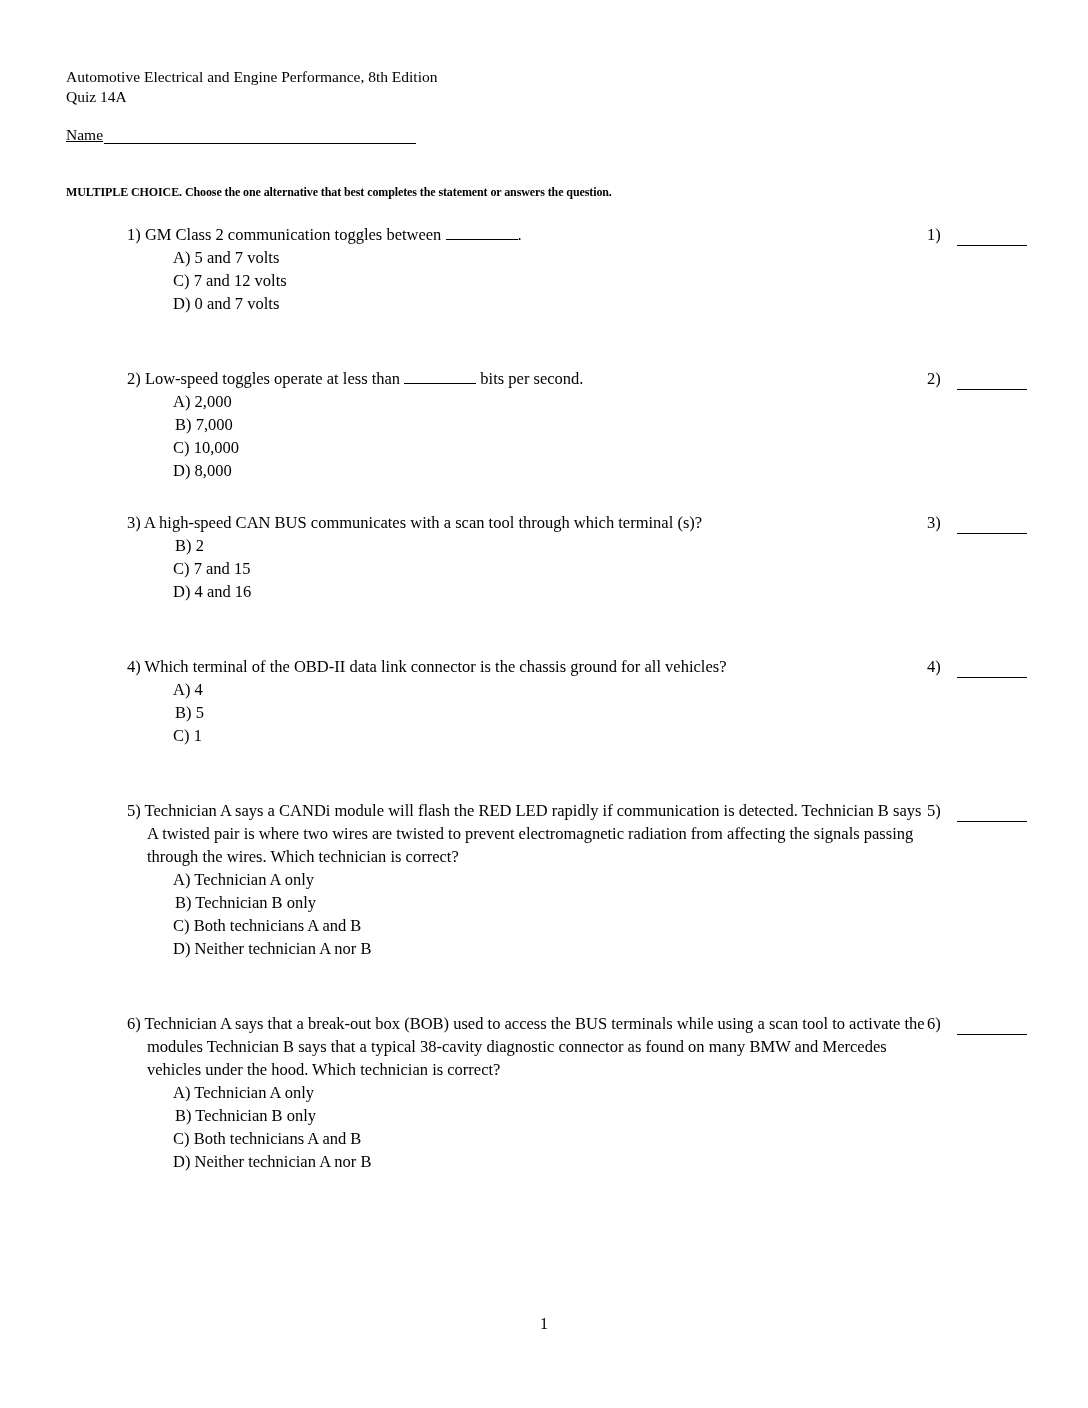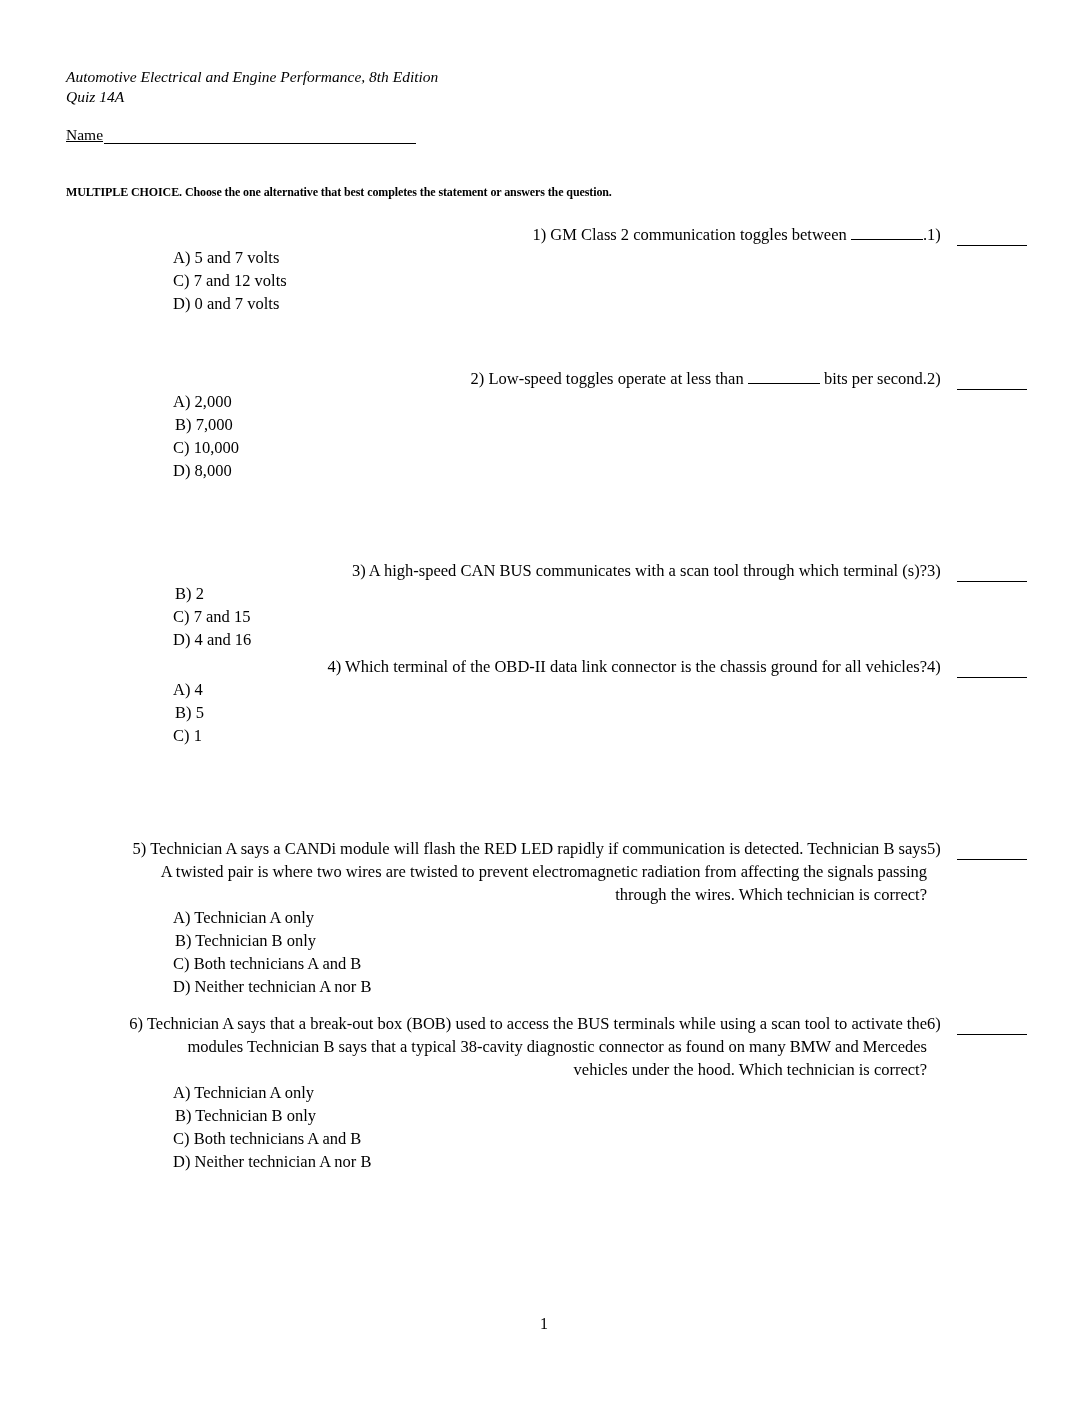--- a/index.html
+++ b/index.html
@@ -1,25 +1,25 @@
 <!DOCTYPE html>
 <html><head>
   <meta charset="utf-8">
   <style>
     html, body { margin: 0; padding: 0; background: #ffffff; }
     body {
       width: 1088px; height: 1408px; position: relative; overflow: hidden;
       font-family: "Liberation Serif", "DejaVu Serif", serif; color: #000;
     }
-    .hdr { position: absolute; left: 66px; font-size: 15.5px; line-height: 20px; font-style: italic; }
+    .hdr { position: absolute; left: 66px; font-size: 15.5px; line-height: 20px; }
     .name-row { position: absolute; left: 66px; top: 125px; font-size: 15.5px; display: flex; align-items: flex-end; text-decoration: underline; }
     .name-line { display: inline-block; width: 312px; border-bottom: 1px solid #000; height: 18px; margin-left: 1px; }
     .instructions { position: absolute; left: 66px; top: 185px; font-size: 12px; font-weight: bold; white-space: nowrap; letter-spacing: -0.1px; }
     .q { position: absolute; left: 127px; width: 900px; font-size: 16.5px; line-height: 23px; }
-    .stem { width: 780px; padding-left: 20px; text-indent: -20px; text-align: right; }
+    .stem { width: 780px; padding-left: 20px; text-indent: -20px; }
     .opt { padding-left: 46px; }
     .opt.ind { padding-left: 48px; }
     .blank { display: inline-block; width: 72px; border-bottom: 1px solid #000; height: 14px; vertical-align: baseline; }
     .ans { position: absolute; right: 0; top: 0; display: flex; align-items: flex-end; }
     .ans-num { width: 30px; text-align: left; }
     .ans-line { display: inline-block; width: 70px; border-bottom: 1.5px solid #000; height: 17px; margin-left: 0; }
     .page-num { position: absolute; left: 0; width: 1088px; top: 1315px; text-align: center; font-size: 16px; }
   </style>
 </head>
 <body>
@@ -59,21 +59,21 @@
   <div class="opt">A) 2,000</div>
   <div class="opt ind">B) 7,000</div>
   <div class="opt">C) 10,000</div>
   <div class="opt">D) 8,000</div>
   <div class="ans">
     <span class="ans-num">2)</span>
     <span class="ans-line"></span>
   </div>
 </div>
 
-<div class="q" style="top:511px;margin-top:48px;">
+<div class="q" style="top:511px;">
   <div class="stem">
     <span>3)</span>
     <span>A high-speed CAN BUS communicates with a scan tool through which terminal (s)?</span>
   </div>
   <div class="opt ind">B) 2</div>
   <div class="opt">C) 7 and 15</div>
   <div class="opt">D) 4 and 16</div>
   <div class="ans">
     <span class="ans-num">3)</span>
     <span class="ans-line"></span>
@@ -87,21 +87,21 @@
   </div>
   <div class="opt">A) 4</div>
   <div class="opt ind">B) 5</div>
   <div class="opt">C) 1</div>
   <div class="ans">
     <span class="ans-num">4)</span>
     <span class="ans-line"></span>
   </div>
 </div>
 
-<div class="q" style="top:837px;">
+<div class="q" style="top:799px;">
   <div class="stem">
     <span>5)</span>
     <span>Technician A says a CANDi module will flash the RED LED rapidly if communication is detected.  Technician B says A twisted pair is where two wires are twisted to prevent electromagnetic radiation from affecting the signals passing through the wires. Which technician is correct?</span>
   </div>
   <div class="opt">A) Technician A only</div>
   <div class="opt ind">B) Technician B only</div>
   <div class="opt">C) Both technicians A and B</div>
   <div class="opt">D) Neither technician A nor B</div>
   <div class="ans">
     <span class="ans-num">5)</span>

